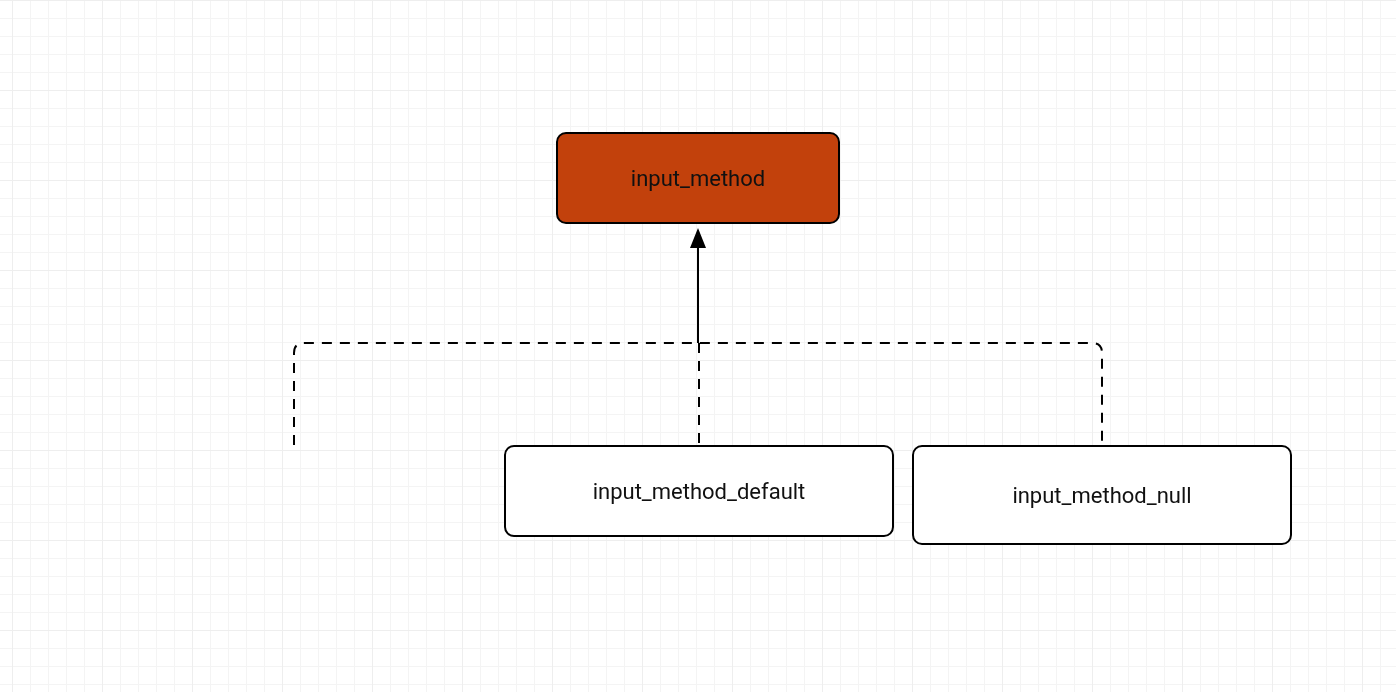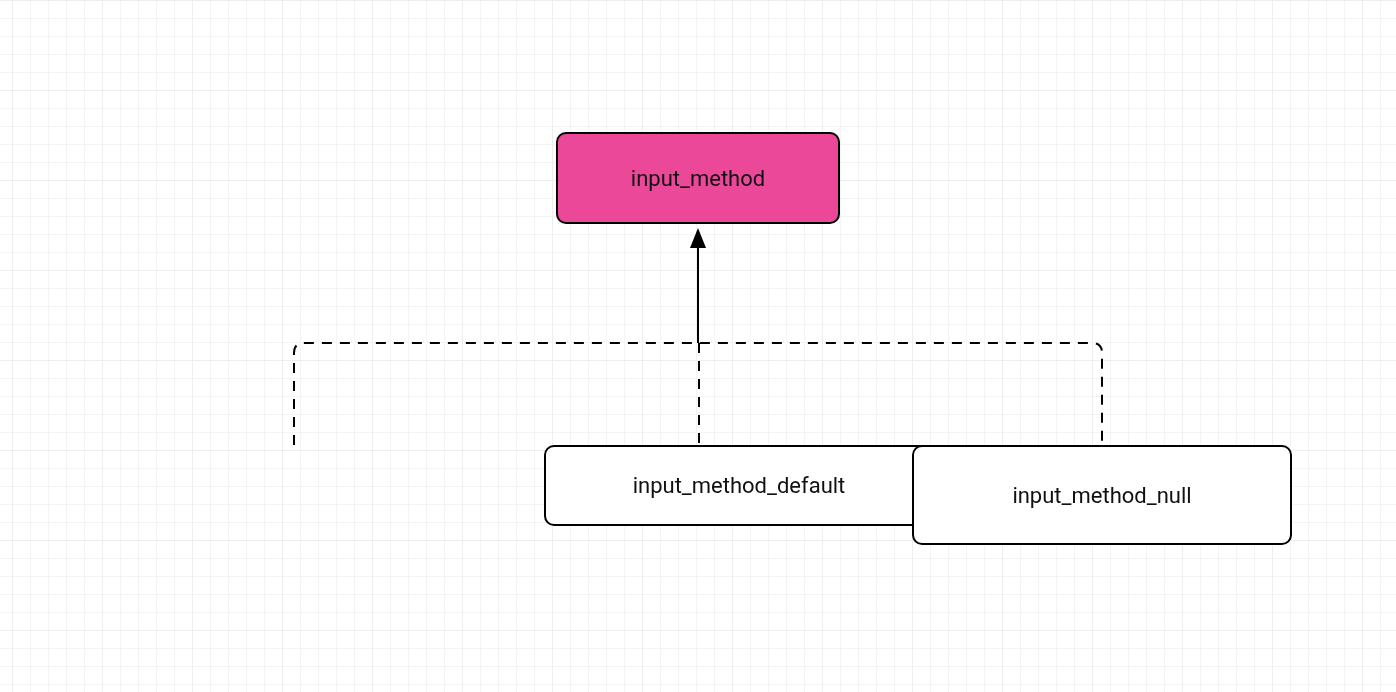--- a/index.html
+++ b/index.html
@@ -38,21 +38,21 @@
     border-radius: 10px;
     background: #ffffff;
     display: flex;
     align-items: center;
     justify-content: center;
     font-size: 22px;
     color: #111111;
     box-sizing: border-box;
   }
   .node.parent {
-    background: #ec4899;
+    background: #c2410c;
   }
   .connectors {
     position: absolute;
     inset: 0;
     width: 1396px;
     height: 692px;
     pointer-events: none;
   }
   .connectors line, .connectors path {
     stroke: #000000;
@@ -81,20 +81,20 @@
     <path class="dashed" d="M 294 445 L 294 353 Q 294 343 304 343 L 1092 343 Q 1102 343 1102 353 L 1102 445"></path>
 
     <line class="dashed" x1="699" y1="343" x2="699" y2="445"></line>
   </svg>
 
   <div class="node parent" style="left:556px; top:132px; width:284px; height:92px;">
     <span>input_method</span>
   </div>
 
 
-  <div class="node" style="left:504px; top:445px; width:390px; height:81px;margin-left:40px;">
+  <div class="node" style="left:504px; top:445px; width:390px; height:92px;">
     <span>input_method_default</span>
   </div>
 
   <div class="node" style="left:912px; top:445px; width:380px; height:100px;">
     <span>input_method_null</span>
   </div>
 </div>
 
 </body></html>

